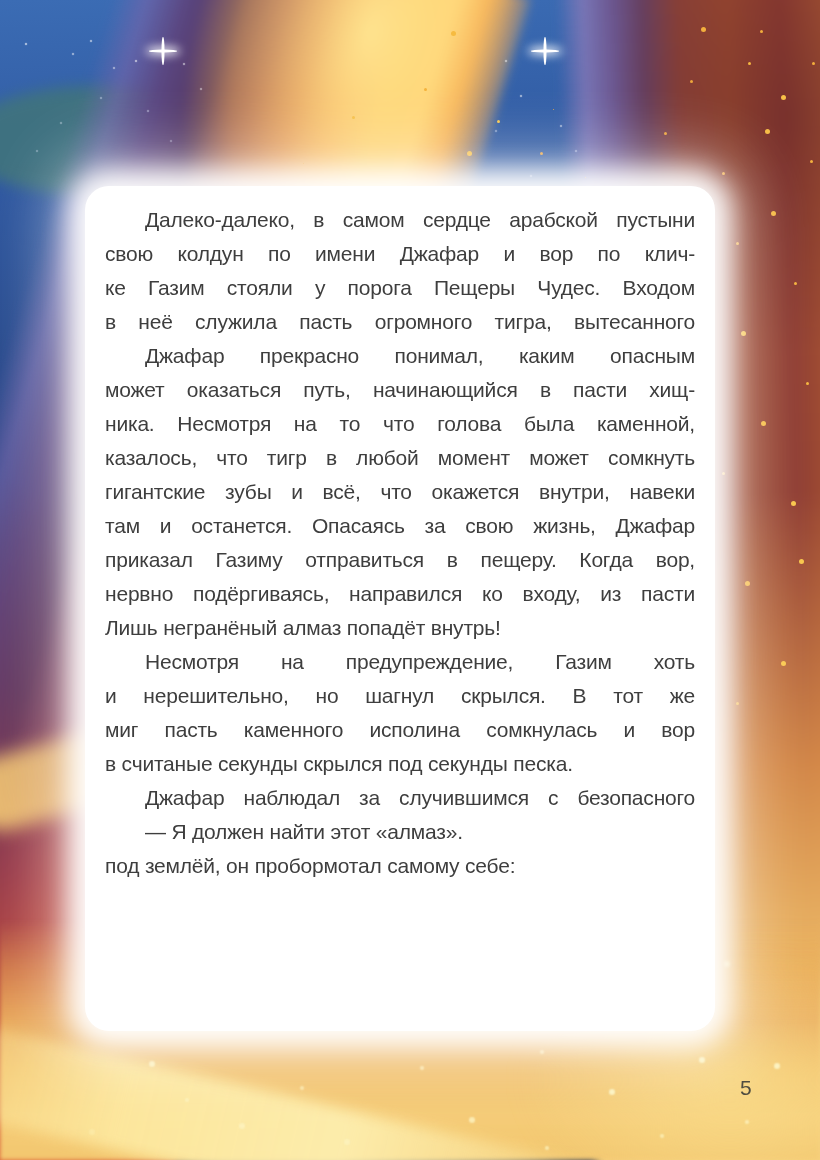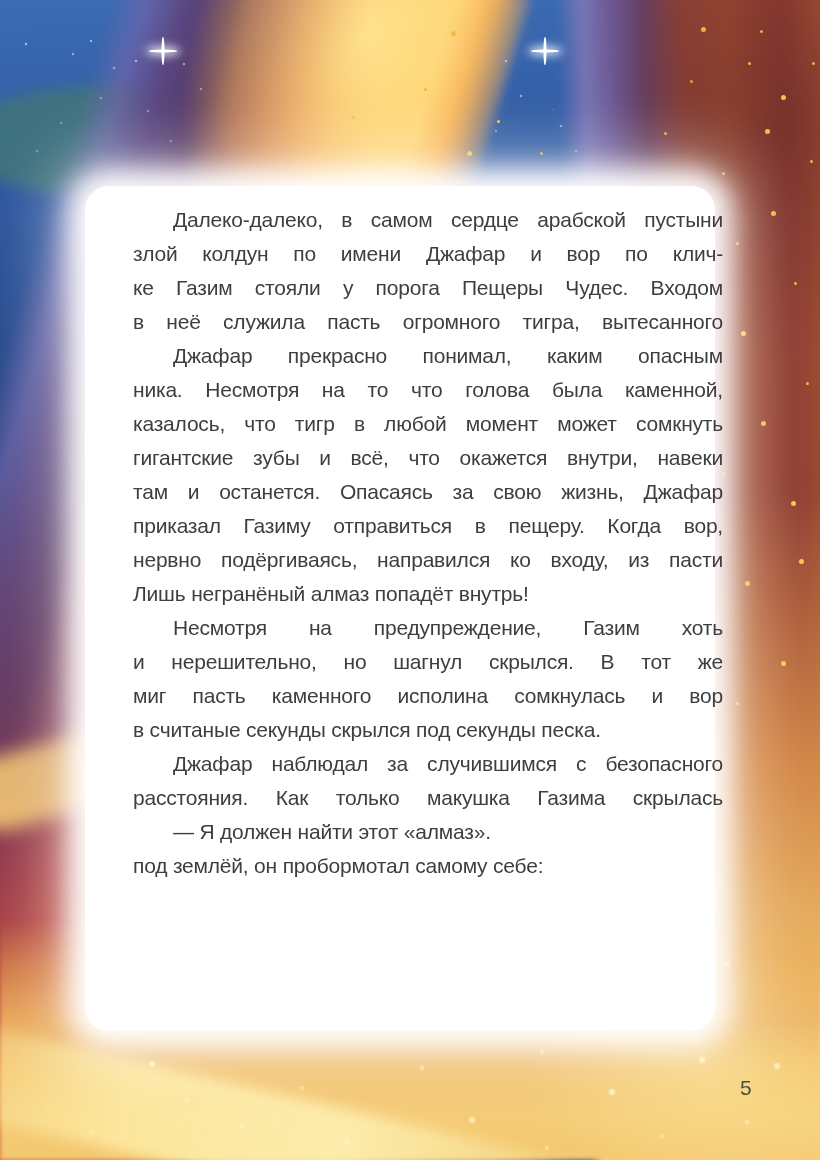--- a/index.html
+++ b/index.html
@@ -46,21 +46,21 @@
   .bstar{width:28px;height:28px;}
   .bstar::before,.bstar::after{content:"";position:absolute;left:50%;top:50%;background:#fff;border-radius:45%;}
   .bstar::before{width:28px;height:3px;transform:translate(-50%,-50%);box-shadow:0 0 10px 3px rgba(255,255,255,.85);}
   .bstar::after{width:3px;height:28px;transform:translate(-50%,-50%);}
   .bstar-1{left:149px;top:37px;}
   .bstar-2{left:531px;top:37px;}
 
   
   .panel{left:85px;top:186px;width:630px;height:845px;background:#fff;border-radius:24px;
     box-shadow:0 0 26px 16px rgba(255,255,255,.95), 0 0 60px 34px rgba(255,255,255,.45);}
-  .story{position:absolute;left:20px;top:17px;width:590px;color:#3e3e3e;font-size:21px;line-height:34px;letter-spacing:-0.2px;margin-left:28px;}
+  .story{position:absolute;left:20px;top:17px;width:590px;color:#3e3e3e;font-size:21px;line-height:34px;letter-spacing:-0.2px;}
   .line{text-align:justify;text-align-last:justify;white-space:normal;}
   .line.last{text-align-last:left;}
   .line.indent{text-indent:40px;}
 
   .page-number{left:740px;top:1076px;font-size:21px;color:#4f4c40;}
 </style>
 </head>
 <body>
 
 <div class="stage">
@@ -76,36 +76,36 @@
   <div class="layer sand-glow"></div>
   <div class="layer dot gold-sparks"></div>
   <div class="layer pale-specks"></div>
   <div class="layer white-stars"></div>
   <div class="layer bstar bstar-1"></div>
   <div class="layer bstar bstar-2"></div>
 
   <div class="layer panel">
     <div class="story" style="color: rgb(62, 62, 62);">
         <div class="line indent">Далеко-далеко, в самом сердце арабской пустыни</div>
-        <div class="line">злой колдун по имени Джафар и вор по клич-</div>
+        <div class="line">свою колдун по имени Джафар и вор по клич-</div>
         <div class="line">ке Газим стояли у порога Пещеры Чудес. Входом</div>
         <div class="line">в неё служила пасть огромного тигра, вытесанного</div>
         <div class="line indent">Джафар прекрасно понимал, каким опасным</div>
+        <div class="line">может оказаться путь, начинающийся в пасти хищ-</div>
         <div class="line">ника. Несмотря на то что голова была каменной,</div>
         <div class="line">казалось, что тигр в любой момент может сомкнуть</div>
         <div class="line">гигантские зубы и всё, что окажется внутри, навеки</div>
         <div class="line">там и останется. Опасаясь за свою жизнь, Джафар</div>
         <div class="line">приказал Газиму отправиться в пещеру. Когда вор,</div>
         <div class="line">нервно подёргиваясь, направился ко входу, из пасти</div>
         <div class="line last">Лишь негранёный алмаз попадёт внутрь!</div>
         <div class="line indent">Несмотря на предупреждение, Газим хоть</div>
         <div class="line">и нерешительно, но шагнул скрылся. В тот же</div>
         <div class="line">миг пасть каменного исполина сомкнулась и вор</div>
         <div class="line last">в считаные секунды скрылся под секунды песка.</div>
         <div class="line indent">Джафар наблюдал за случившимся с безопасного</div>
-        <div class="line">расстояния. Как только макушка Газима скрылась</div>
         <div class="line indent last">— Я должен найти этот «алмаз».</div>
         <div class="line last">под землёй, он пробормотал самому себе:</div>
       </div>
   </div>
 
   <div class="layer page-number" style="color: rgb(79, 76, 64);">5</div>
 </div>
 
 </body></html>

